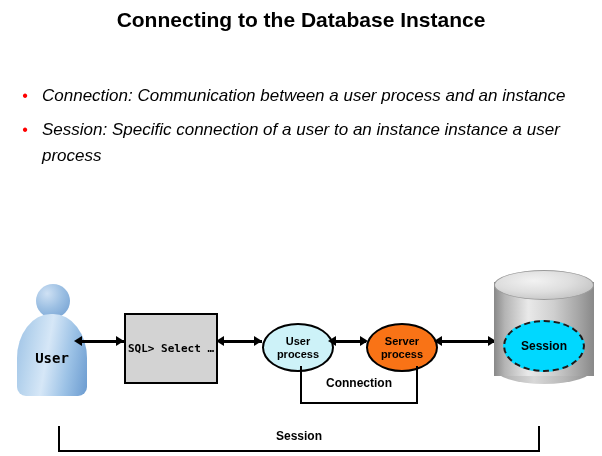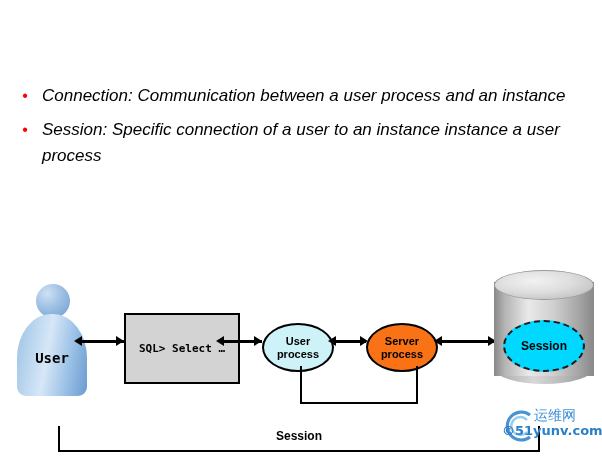--- a/index.html
+++ b/index.html
@@ -88,21 +88,21 @@
     font-family: "DejaVu Sans Mono", monospace;
     font-size: 14px;
     font-weight: bold;
     color: #000000;
   }
 
   
   #sql-box {
     position: absolute;
     left: 124px; top: 55px;
-    width: 116px; height: 71px;
+    width: 94px; height: 71px;
     background: #d3d3d3;
     border: 2px solid #000000;
     box-sizing: border-box;
     display: flex; align-items: center; justify-content: center;
   }
   #sql-text {
     font-family: "DejaVu Sans Mono", monospace;
     font-size: 11px;
     font-weight: bold;
     color: #000000;
@@ -243,20 +243,21 @@
     color: #2b7fc8;
     white-space: nowrap;
     font-family: "DejaVu Sans", sans-serif;
   }
 </style>
 </head>
 <body>
 
 <div id="slide">
 
+  <div id="slide-title">Connecting to the Database Instance</div>
 
   <div id="bullet-list">
 
     <div class="bullet-row">
       <span class="bullet-marker">•</span>
       <span class="bullet-text">Connection: Communication between a user process and an instance</span>
     </div>
 
     <div class="bullet-row">
       <span class="bullet-marker">•</span>
@@ -306,28 +307,21 @@
     <div id="db-cylinder">
       <div id="db-bottom"></div>
       <div id="db-body"></div>
       <div id="db-top"></div>
       <div id="session-ellipse">
         <span>Session</span>
       </div>
     </div>
 
     <div id="connection-bracket"></div>
+    <div id="connection-label">Connection</div>
 
     <div id="session-bracket"></div>
     <div id="session-bracket-label">Session</div>
 
   </div>
 
-  <div id="watermark">
-    <svg width="40" height="40" viewBox="0 0 40 40" style="position:absolute;left:0;top:0;">
-      <path d="M30 9 A14 14 0 1 0 30 31" fill="none" stroke="#2b7fc8" stroke-width="3.2" opacity="0.85"></path>
-      <path d="M27 14 A9 9 0 1 0 27 26" fill="none" stroke="#7fc0ea" stroke-width="2.4" opacity="0.8"></path>
-    </svg>
-    <span id="wm-cn">运维网</span>
-    <span id="wm-url">©51yunv.com</span>
-  </div>
 
 </div>
 
 </body></html>

